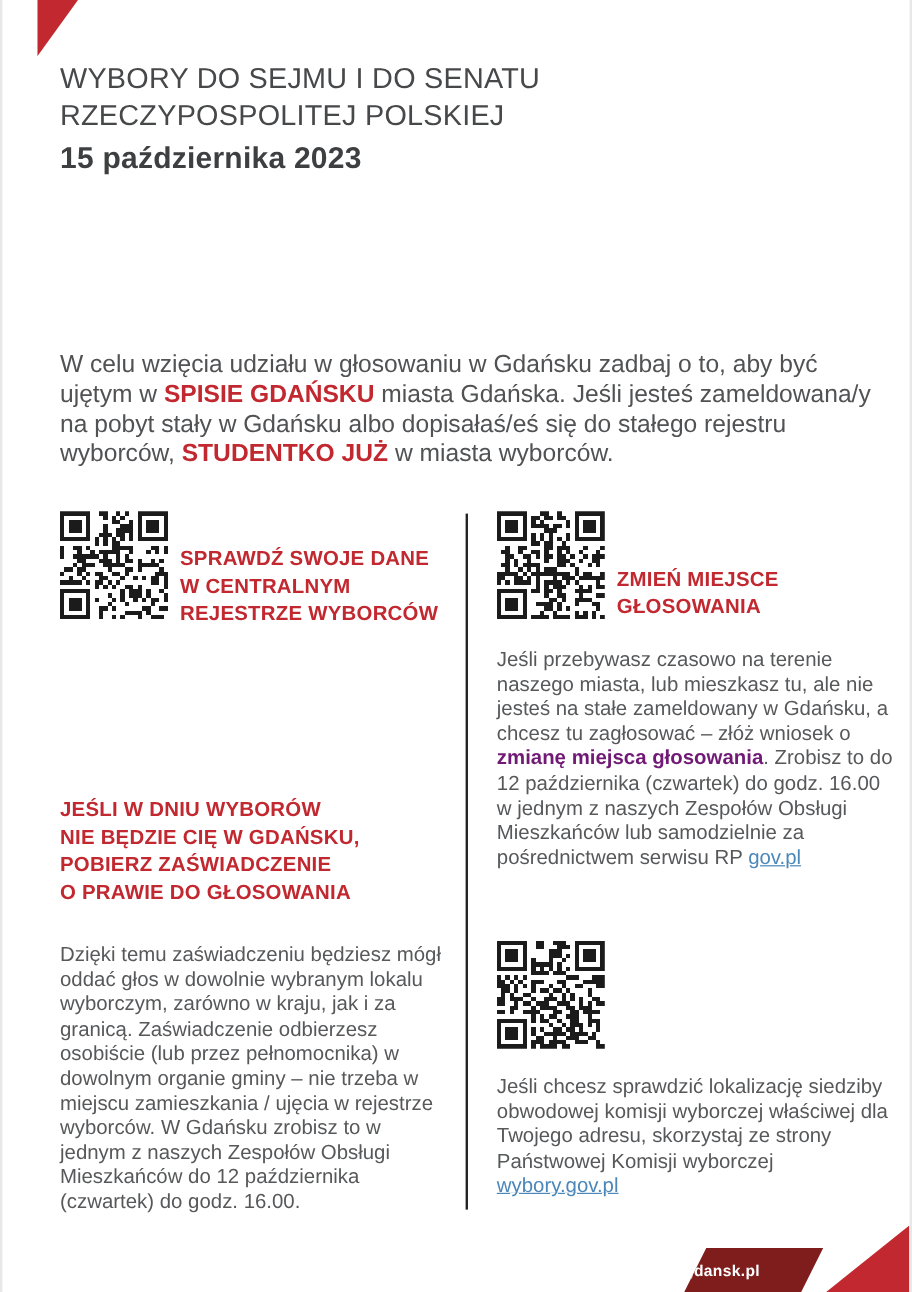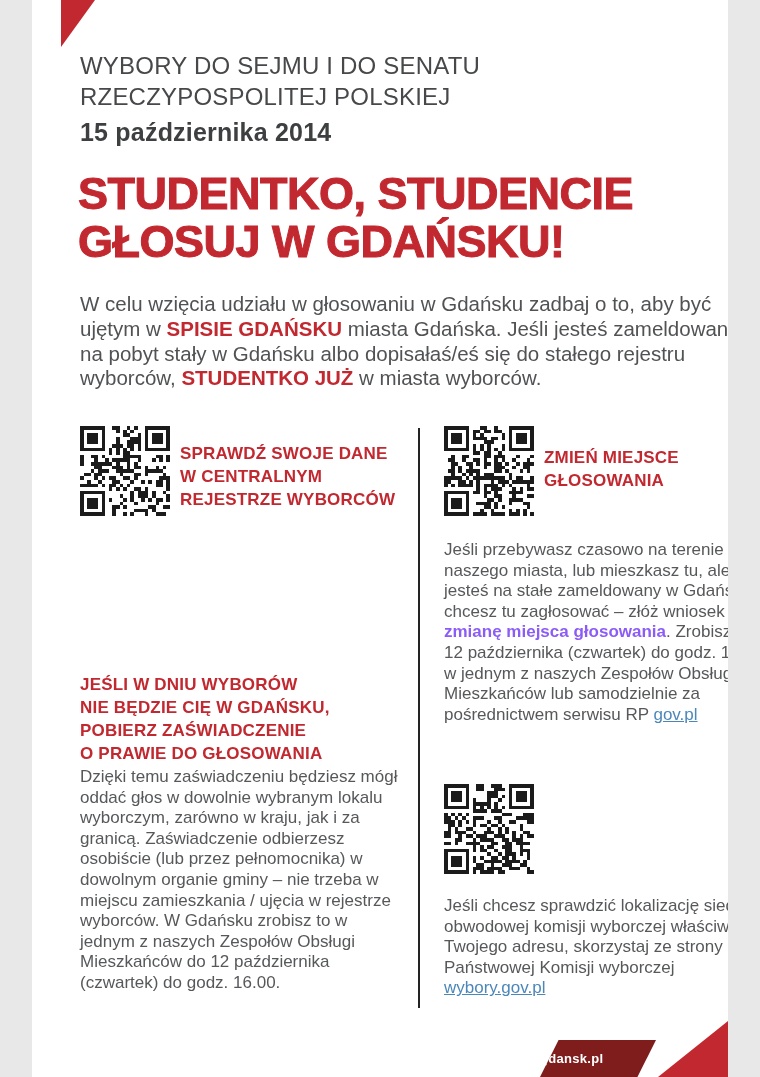--- a/index.html
+++ b/index.html
@@ -5,21 +5,21 @@
   :root{
     --red:#C2282F;
     --gray:#57585A;
     --dark:#47484A;
     --blue:#4C87B9;
     --ink:#1B1B1B;
   }
   *{box-sizing:border-box;margin:0;padding:0}
   html,body{background:#e8e8e8}
   .poster{
-    position:relative;width:696px;height:1077px;background:#ffffff;
+    position:relative;width:756px;height:1077px;background:#ffffff;
     font-family:"Liberation Sans","DejaVu Sans",sans-serif;
     overflow:hidden;margin:0 auto;
   }
   
   .corner-tl{position:absolute;left:29px;top:0;width:34px;height:47px;background:var(--red);
     -webkit-clip-path:polygon(0 0,100% 0,0 100%);clip-path:polygon(0 0,100% 0,0 100%);}
   .corner-br{position:absolute;right:0;bottom:0;width:70px;height:56px;background:var(--red);
     -webkit-clip-path:polygon(100% 0,100% 100%,0 100%);clip-path:polygon(100% 0,100% 100%,0 100%);}
   .footer-badge{position:absolute;right:72px;bottom:0;width:116px;height:37px;background:#7f1d1d;
     -webkit-clip-path:polygon(16% 0,100% 0,84% 100%,0 100%);clip-path:polygon(16% 0,100% 0,84% 100%,0 100%);
@@ -46,45 +46,43 @@
   .col-right{left:412px;width:332px;height:620px}
 
   .qr-row{position:absolute;left:0;width:100%;display:flex;gap:10px}
   .qr-row.r0{top:0}
   .col-right .qr-row.r2{top:358px}
   .qr{width:90px;height:90px;flex:0 0 auto;background:#fff}
   .qr svg{width:100%;height:100%;display:block}
 
   .col-heading{font-size:17px;line-height:23px;font-weight:bold;color:var(--red);
     white-space:pre-line;letter-spacing:.2px}
-  .qr-row .col-heading.off3{margin-top:16px}
-  .qr-row .col-heading.off2{margin-top:20px}
-  .col-left .heading2{position:absolute;top:247px}
+  .qr-row .col-heading.off3{margin-top:28px}
+  .qr-row .col-heading.off2{margin-top:45px}
+  .col-left .heading2{position:absolute;top:237px}
   .body-text{font-size:17px;line-height:20.6px;color:var(--gray)}
   .col .para1{position:absolute;top:114px;width:100%}
-  .col-left .para2{position:absolute;top:341px;width:100%}
+  .col-left .para2{position:absolute;top:360px;width:100%}
   .col-right .para2{position:absolute;top:470px;width:100%}
-  .body-text strong.dark{color:#8b5cf6;font-weight:bold}
+  .body-text strong.dark{color:#701a75;font-weight:bold}
   a.link{color:var(--blue);text-decoration:underline;cursor:pointer}
 </style>
 </head>
 <body>
 
 <div class="poster">
 
   <div class="corner-tl"></div>
 
   <header class="header">
     <div class="header-title">WYBORY DO SEJMU I DO SENATU
 RZECZYPOSPOLITEJ POLSKIEJ</div>
-    <div class="header-date">15 października 2014</div>
+    <div class="header-date">15 października 2023</div>
   </header>
 
-  <h1 class="headline">STUDENTKO, STUDENCIE
-GŁOSUJ W GDAŃSKU!</h1>
 
   <p class="intro"><span>W celu wzięcia udziału w głosowaniu w Gdańsku zadbaj o to, aby być ujętym w </span><strong class="red">SPISIE GDAŃSKU</strong><span> miasta Gdańska. Jeśli jesteś zameldowana/y na pobyt stały w Gdańsku albo dopisałaś/eś się do stałego rejestru wyborców, </span><strong class="red">STUDENTKO JUŻ</strong><span> w miasta wyborców.</span></p>
 
   <div class="divider"></div>
 
   <section class="col col-left">
     <div class="qr-row r0">
       <div class="qr" id="qr1">
           <svg viewBox="0 0 25 25" shape-rendering="crispEdges" fill="#1b1b1b">
             <rect x="0" y="0" width="1" height="1"></rect>

